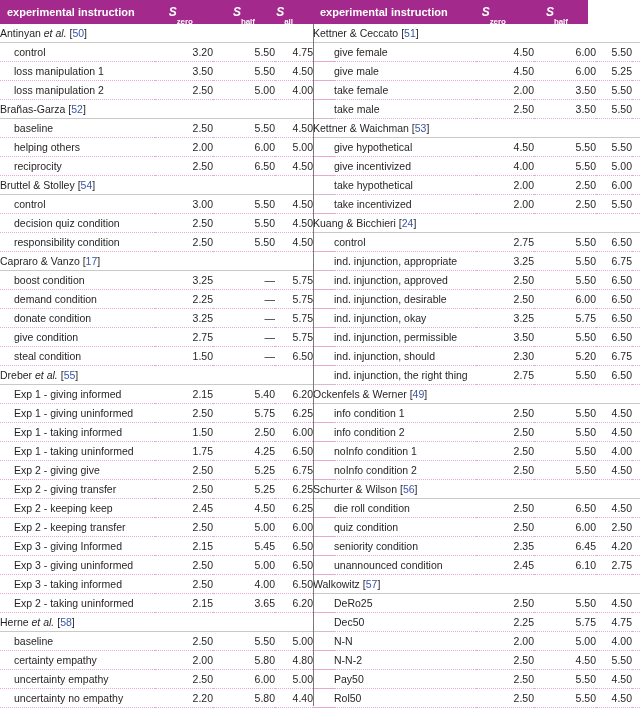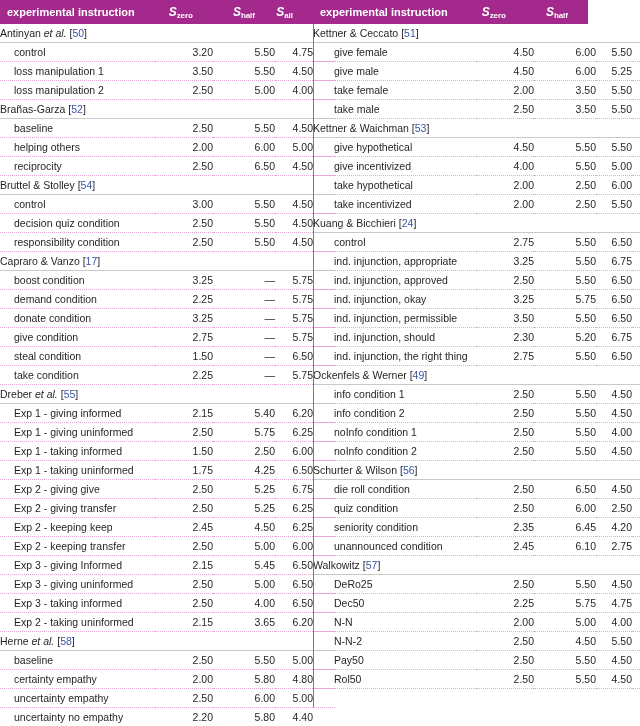--- a/index.html
+++ b/index.html
@@ -63,21 +63,21 @@
   .left  .h-num.c3 { width: 60px; padding-right: 22px; }
   .right .h-num.c1 { width: 58px; }
   .right .h-num.c2 { width: 62px; }
   .right .h-num.c3 { width: 60px; padding-right: 8px; }
   .h-num sub {
     font-style: normal;
     font-weight: bold;
     font-size: 8px;
     vertical-align: baseline;
     position: relative;
-    top: 2px;
+    top: 8px;
     letter-spacing: -0.1px;
   }
 
   
   .body-cols {
     display: flex;
     flex: 1 1 auto;
     position: relative;
   }
   .col {
@@ -279,27 +279,20 @@
               <td class="cell-num">2.75</td>
               <td class="cell-num dash">—</td>
               <td class="cell-num">5.75</td>
               <td></td>
             </tr>
             <tr class="datarow">
               <td class="cell-instr indent">steal condition</td>
               <td class="cell-num">1.50</td>
               <td class="cell-num dash">—</td>
               <td class="cell-num">6.50</td>
-              <td></td>
-            </tr>
-            <tr class="datarow">
-              <td class="cell-instr indent">take condition</td>
-              <td class="cell-num">2.25</td>
-              <td class="cell-num dash">—</td>
-              <td class="cell-num">5.75</td>
               <td></td>
             </tr>
             <tr class="grouprow">
               <td class="cell-instr grouplabel" colspan="5"><span>Dreber </span><em>et al.</em> <span class="bracket">[</span><span class="cite">55</span><span class="bracket">]</span></td>
             </tr>
             <tr class="datarow">
               <td class="cell-instr indent">Exp 1 - giving informed</td>
               <td class="cell-num">2.15</td>
               <td class="cell-num">5.40</td>
               <td class="cell-num">6.20</td>
@@ -506,20 +499,27 @@
               <td></td>
             </tr>
             <tr class="datarow">
               <td class="cell-instr indent">ind. injunction, approved</td>
               <td class="cell-num">2.50</td>
               <td class="cell-num">5.50</td>
               <td class="cell-num">6.50</td>
               <td></td>
             </tr>
             <tr class="datarow">
+              <td class="cell-instr indent">ind. injunction, desirable</td>
+              <td class="cell-num">2.50</td>
+              <td class="cell-num">6.00</td>
+              <td class="cell-num">6.50</td>
+              <td></td>
+            </tr>
+            <tr class="datarow">
               <td class="cell-instr indent">ind. injunction, okay</td>
               <td class="cell-num">3.25</td>
               <td class="cell-num">5.75</td>
               <td class="cell-num">6.50</td>
               <td></td>
             </tr>
             <tr class="datarow">
               <td class="cell-instr indent">ind. injunction, permissible</td>
               <td class="cell-num">3.50</td>
               <td class="cell-num">5.50</td>

